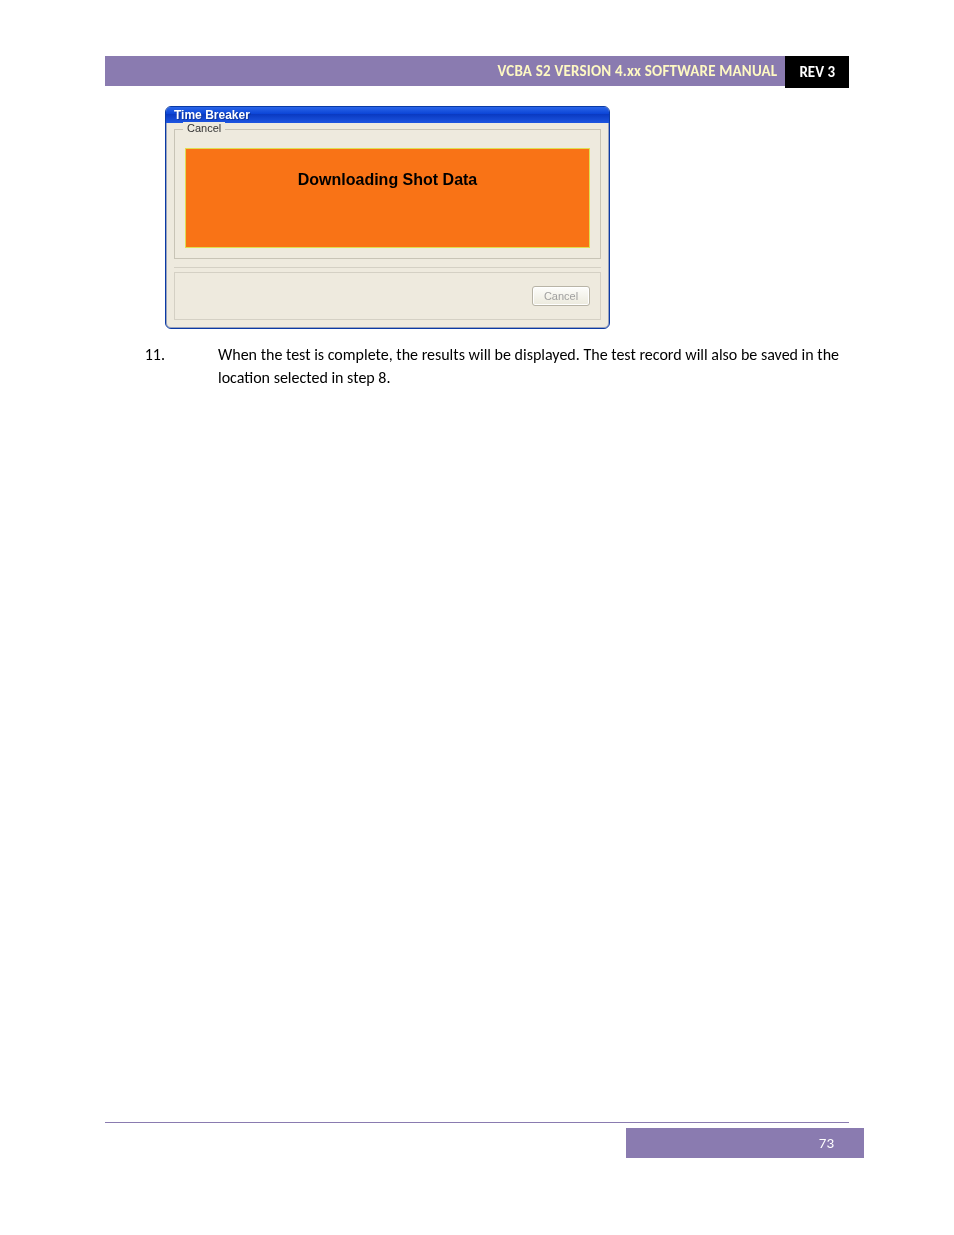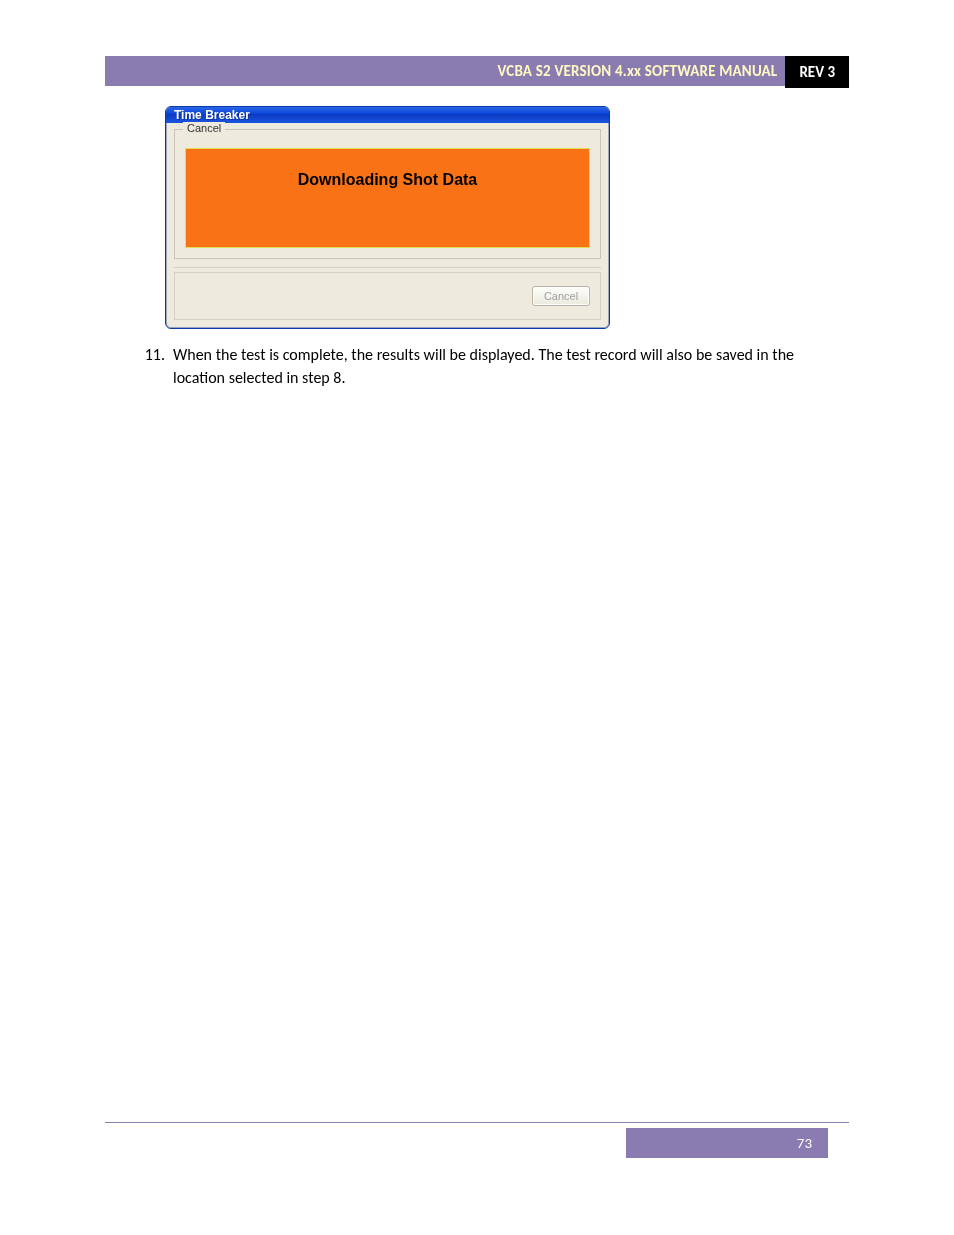--- a/index.html
+++ b/index.html
@@ -131,20 +131,21 @@
     box-shadow: inset 0 0 0 1px #ffffff;
   }
 
   
   .para-row {
     display: flex;
     margin-top: 14px;
     font-size: 16px;
     color: #000000;
     line-height: 1.45;
+    gap: 45px;
   }
   .para-num {
     width: 68px;
     text-align: right;
     padding-right: 8px;
   }
   .para-text {
     flex: 1;
   }
 
@@ -154,29 +155,29 @@
     left: 105px;
     top: 1122px;
     width: 744px;
     height: 1px;
     background: #8a7bb0;
   }
   .footer-bar {
     position: absolute;
     left: 626px;
     top: 1128px;
-    width: 202px;
+    width: 238px;
     height: 30px;
     background: #8a7bb0;
     color: #ffffff;
     font-size: 15px;
     display: flex;
     align-items: center;
     justify-content: flex-end;
-    padding-right: 16px;
+    padding-right: 30px;
   }
 </style>
 </head>
 <body>
 
 <div class="page">
 
   <div class="header-bar">
     <div class="header-purple">VCBA S2 VERSION 4.xx SOFTWARE MANUAL</div>
     <div class="header-black">REV 3</div>

